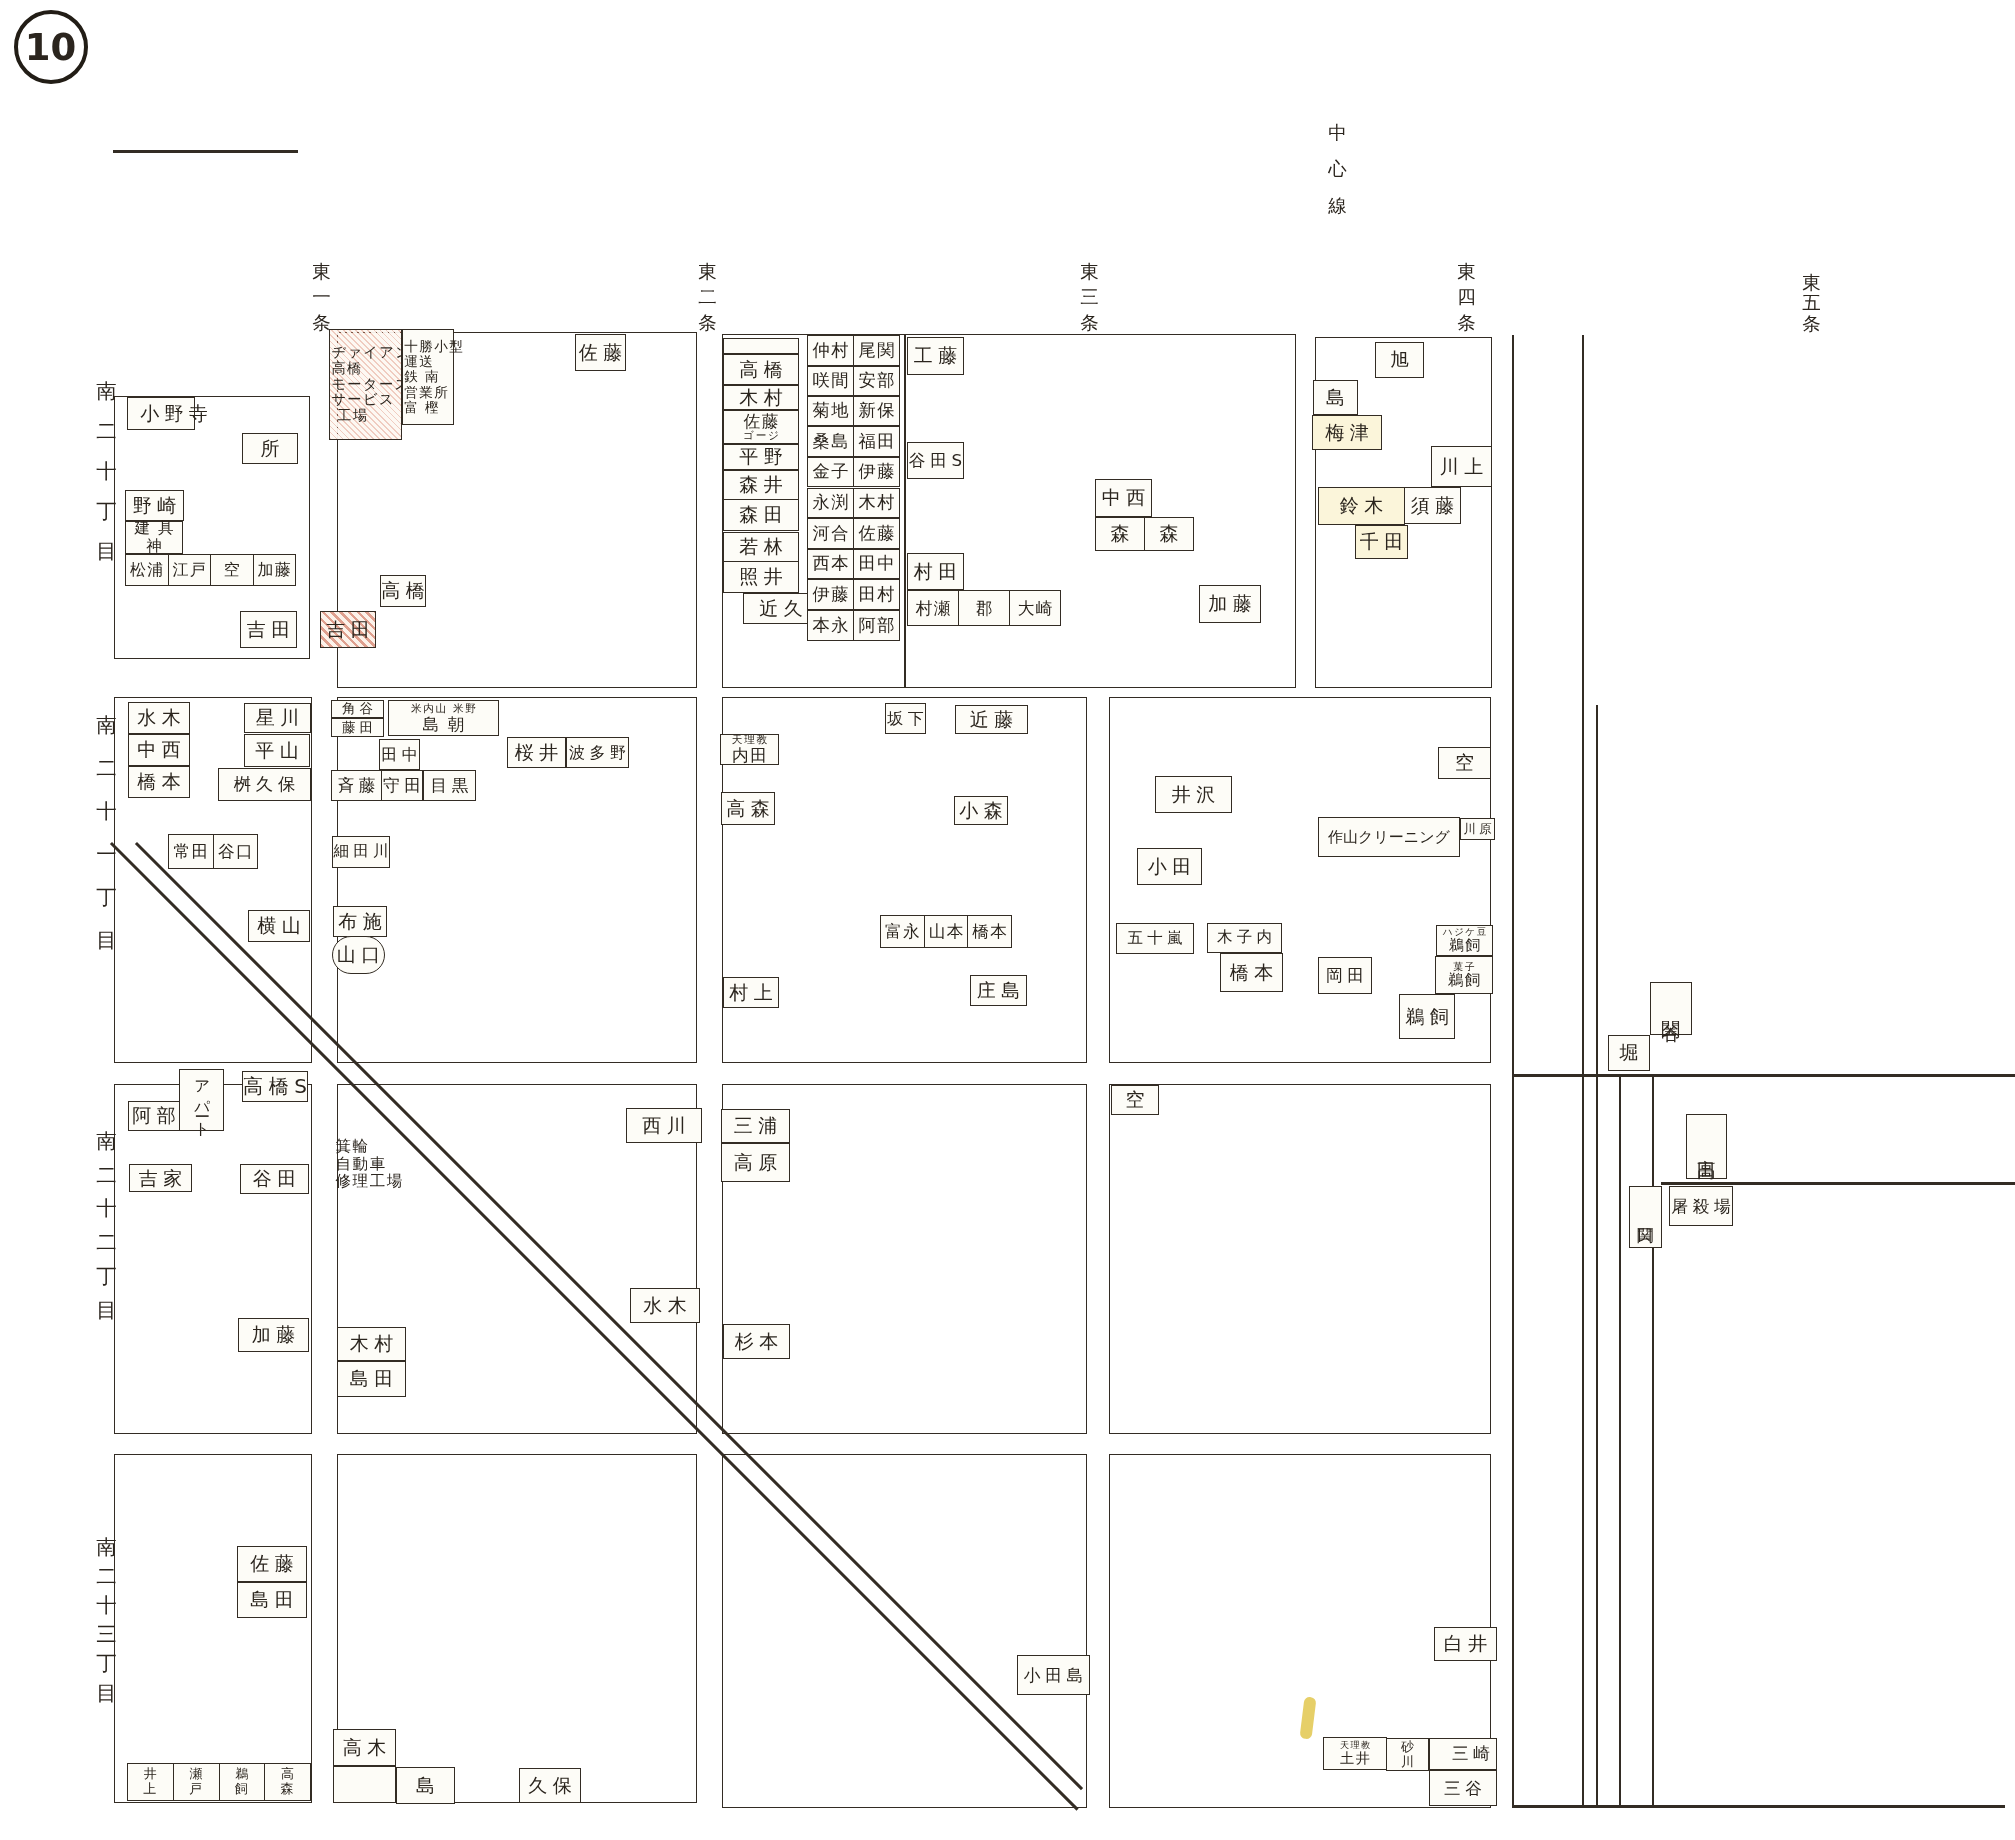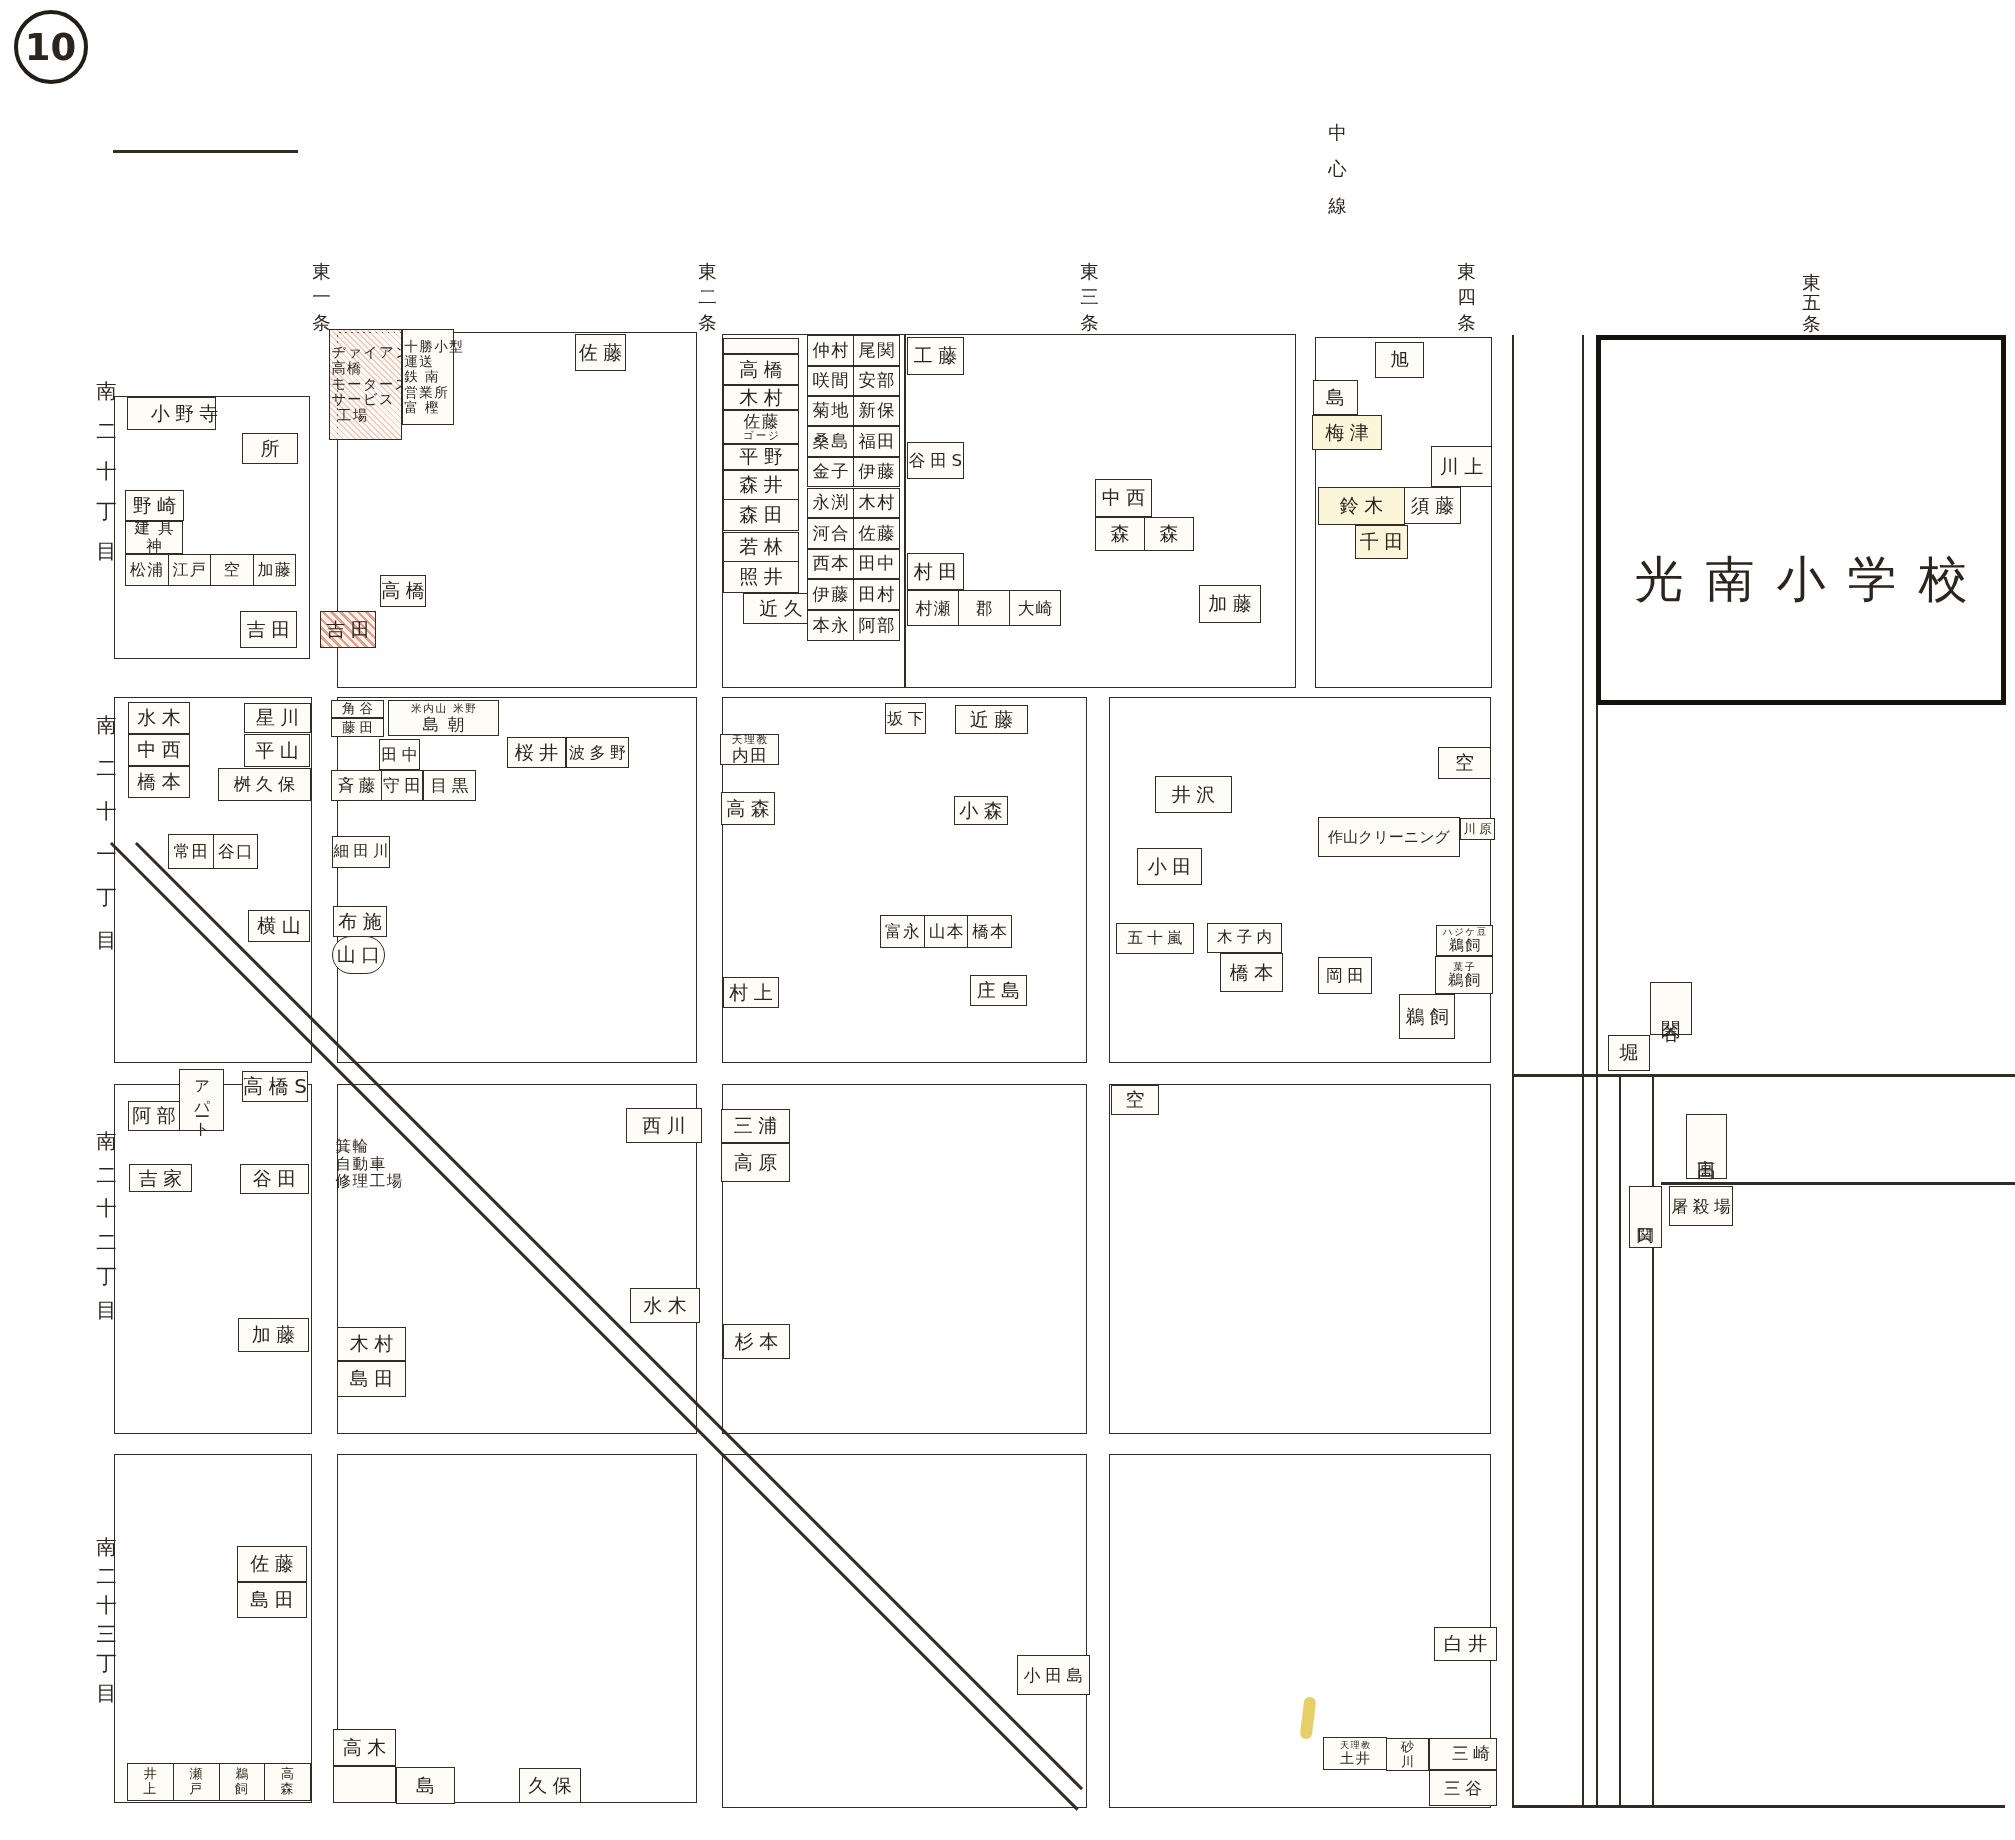--- a/index.html
+++ b/index.html
@@ -44,23 +44,20 @@
   </div>
 
   <div class="ln-h" style="left:113px;top:150px;width:185px;height:2.5px;"></div>
 
   <div class="blk" style="left:114px;top:396px;width:196px;height:263px;"></div>
   <div class="blk" style="left:337px;top:332px;width:360px;height:356px;"></div>
   <div class="blk" style="left:722px;top:334px;width:574px;height:354px;"></div>
   <div class="ln-v" style="left:904px;top:334px;width:1.9px;height:354px;"></div>
   <div class="blk" style="left:1315px;top:337px;width:177px;height:351px;"></div>
 
-  <div class="blk school" style="left:1596px;top:335px;width:410px;height:370px;">
-    <span>光南小学校</span>
-  </div>
 
   <div class="blk" style="left:114px;top:697px;width:198px;height:366px;"></div>
   <div class="blk" style="left:337px;top:697px;width:360px;height:366px;"></div>
   <div class="blk" style="left:722px;top:697px;width:365px;height:366px;"></div>
   <div class="blk" style="left:1109px;top:697px;width:382px;height:366px;"></div>
 
   <div class="blk" style="left:114px;top:1084px;width:198px;height:350px;"></div>
   <div class="blk" style="left:337px;top:1084px;width:360px;height:350px;"></div>
   <div class="blk" style="left:722px;top:1084px;width:365px;height:350px;"></div>
   <div class="blk" style="left:1109px;top:1084px;width:382px;height:350px;"></div>
@@ -139,21 +136,21 @@
         <span>目</span>
       </div>
       <div class="vlabel" style="left: 94px; top: 1537px; height: 166px; width: 25px; font-size: 20.4px;">
         <span>南</span>
         <span>二</span>
         <span>十</span>
         <span>三</span>
         <span>丁</span>
         <span>目</span>
       </div>
-      <div class="nbox" style="left: 127px; top: 397px; width: 89px; height: 33px; padding-left: 26px;">小野寺</div>
+      <div class="nbox" style="left: 127px; top: 397px; width: 68px; height: 33px; padding-left: 26px;">小野寺</div>
       <div class="nbox" style="left: 242px; top: 433px; width: 56px; height: 31px;">所</div>
       <div class="nbox" style="left: 125px; top: 490px; width: 59px; height: 31px;">野崎</div>
       <div class="nbox ml" style="left: 125px; top: 521px; width: 58px; height: 33px; font-size: 15.5px;"><div class="ln">建 具</div><div class="ln">神</div></div>
       <div class="nbox cells" style="left: 125px; top: 554px; width: 171px; height: 31.5px; font-size: 16px;"><div class="cell first">松浦</div><div class="cell">江戸</div><div class="cell">空</div><div class="cell">加藤</div></div>
       <div class="nbox" style="left: 240px; top: 611px; width: 57px; height: 37px;">吉田</div>
       <div class="nbox hatch" style="left: 320px; top: 611px; width: 56px; height: 37px;">吉田</div>
       <div class="nbox dots left ml" style="left: 329px; top: 329px; width: 73px; height: 111px; font-size: 14.2px;"><div class="ln">ヂァイアント号</div><div class="ln">高橋</div><div class="ln">モータース</div><div class="ln">サービス</div><div class="ln"> 工場</div></div>
       <div class="nbox left ml" style="left: 402px; top: 329px; width: 52px; height: 96px; font-size: 13.6px;"><div class="ln">十勝小型</div><div class="ln">運送</div><div class="ln">鉄 南</div><div class="ln">営業所</div><div class="ln">富 樫</div></div>
       <div class="nbox" style="left: 575px; top: 334px; width: 51px; height: 37px;">佐藤</div>
       <div class="nbox" style="left: 380px; top: 575px; width: 46px; height: 32px;">高橋</div>

